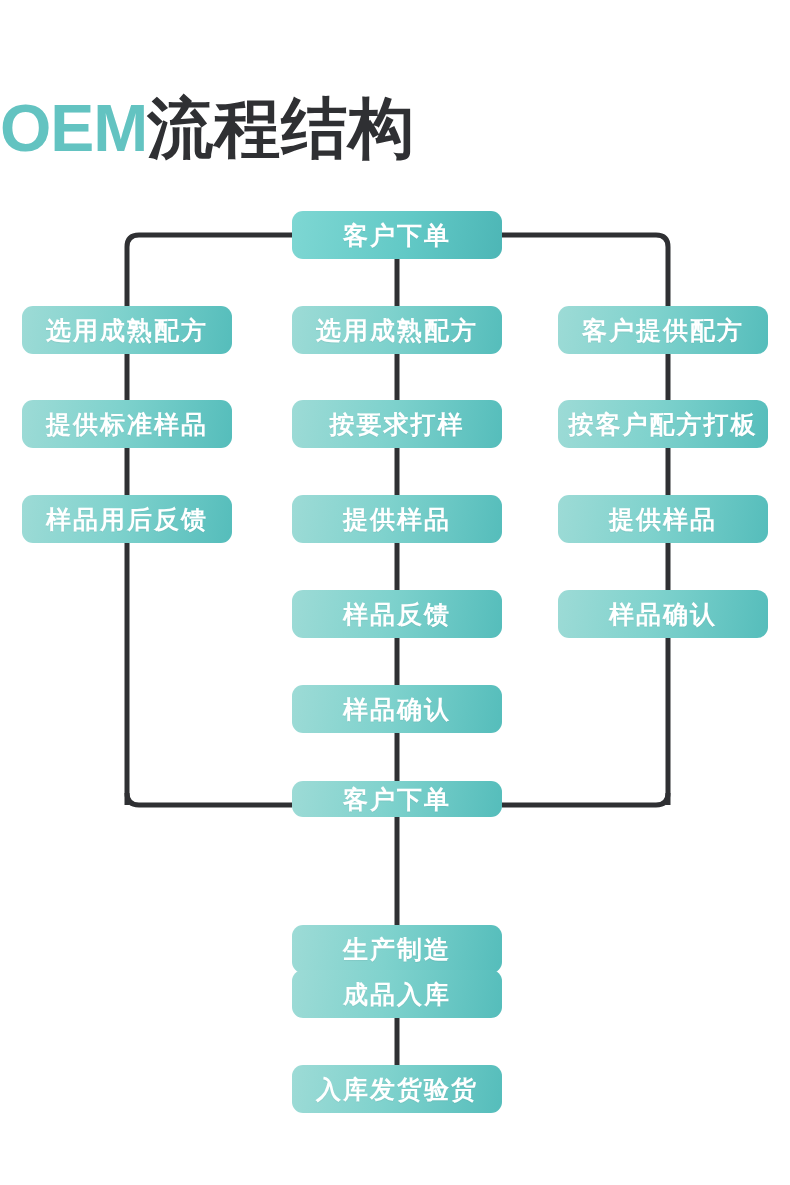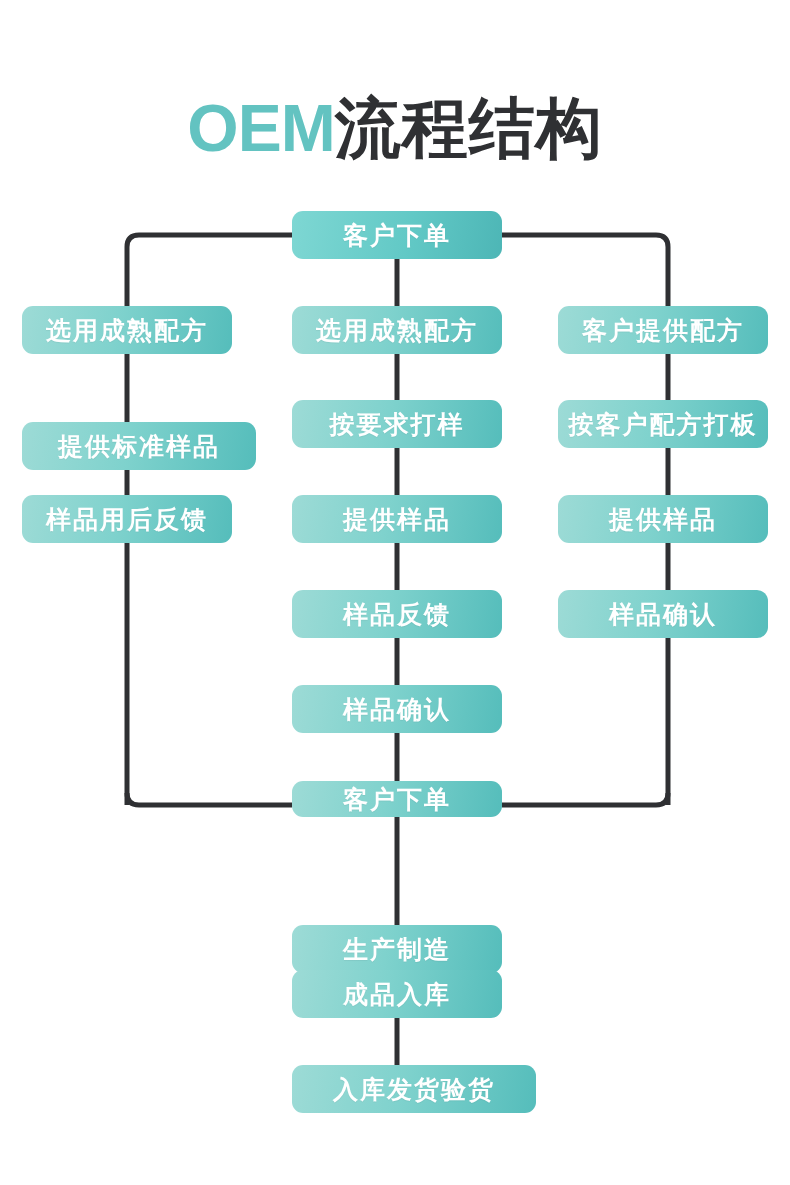--- a/index.html
+++ b/index.html
@@ -21,21 +21,20 @@
     height: 1185px;
     background: #ffffff;
   }
 
   
   .title {
     position: absolute;
     left: 0;
     top: 88px;
     width: 790px;
-    text-align: center;
     font-size: 66px;
     font-weight: 700;
     letter-spacing: 0px;
     line-height: 80px;
     white-space: nowrap;
     user-select: none;
   }
   .title .oem {
     color: #63c3c1;
     font-family: "Liberation Sans", "DejaVu Sans", sans-serif;
@@ -103,21 +102,21 @@
     </g>
   </svg>
 
   <div class="node top" style="left:292px; top:211px; width:210px; height:48px;">
     <span>客户下单</span>
   </div>
 
   <div class="node" style="left:22px; top:306px; width:210px; height:48px;">
     <span>选用成熟配方</span>
   </div>
-  <div class="node" style="left:22px; top:422px; width:234px; height:48px;">
+  <div class="node" style="left:22px; top:400px; width:210px; height:48px;">
     <span>提供标准样品</span>
   </div>
   <div class="node" style="left:22px; top:495px; width:210px; height:48px;">
     <span>样品用后反馈</span>
   </div>
 
   <div class="node" style="left:292px; top:306px; width:210px; height:48px;">
     <span>选用成熟配方</span>
   </div>
   <div class="node" style="left:292px; top:400px; width:210px; height:48px;align-items:center;">
@@ -149,17 +148,17 @@
   <div class="node" style="left:292px; top:781px; width:210px; height:36px;align-items:center;">
     <span>客户下单</span>
   </div>
 
   <div class="node" style="left:292px; top:925px; width:210px; height:48px;">
     <span>生产制造</span>
   </div>
   <div class="node" style="left:292px; top:970px; width:210px; height:48px;">
     <span>成品入库</span>
   </div>
-  <div class="node" style="left:292px; top:1065px; width:244px; height:48px;">
+  <div class="node" style="left:292px; top:1065px; width:210px; height:48px;">
     <span>入库发货验货</span>
   </div>
 
 </div>
 
 </body></html>

